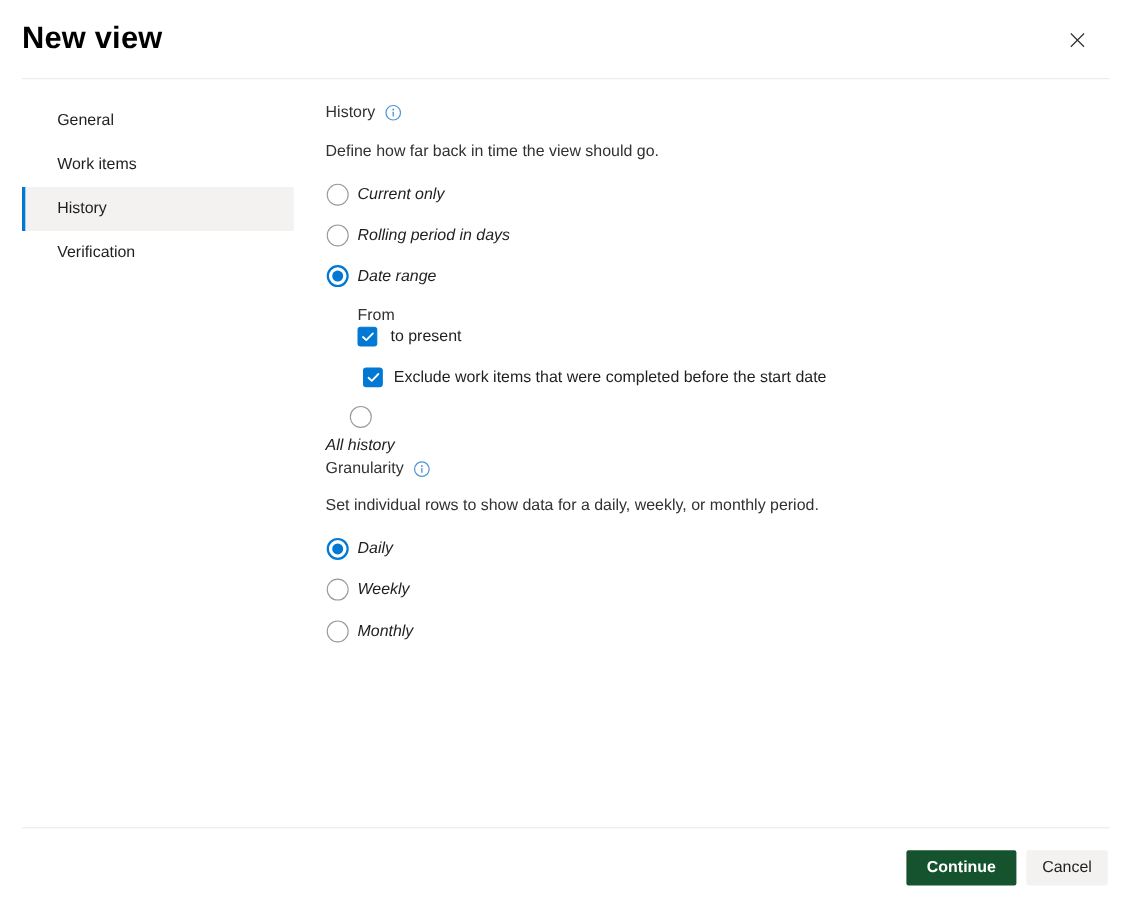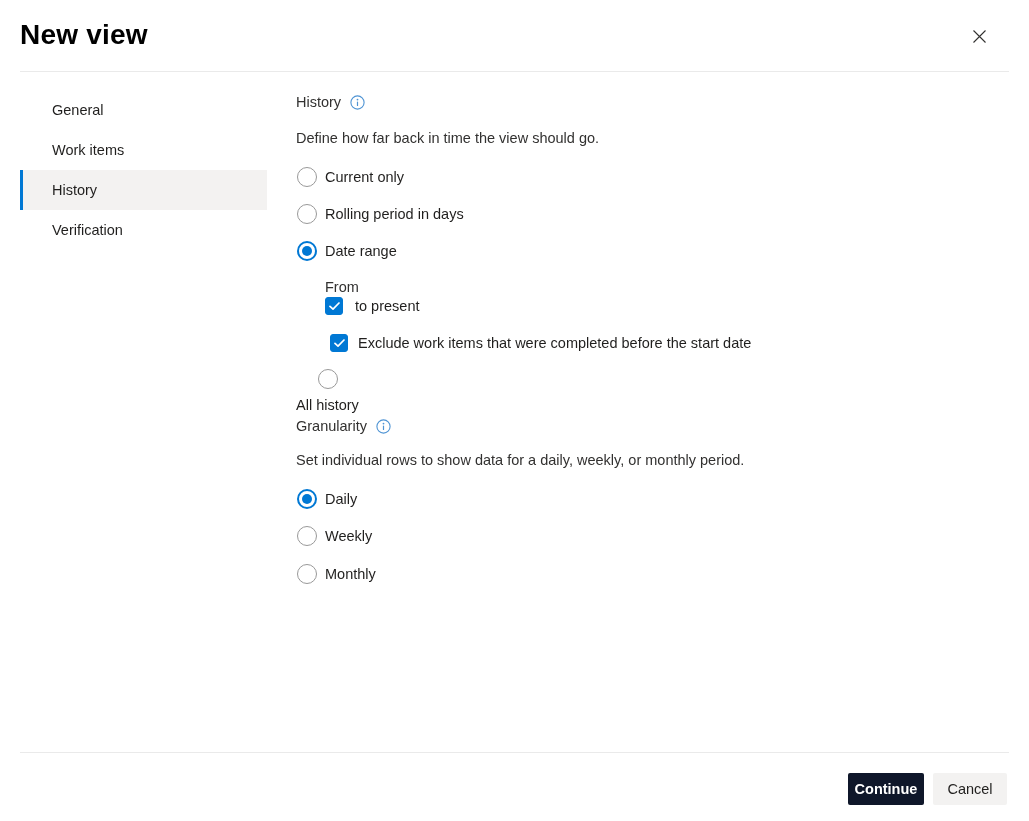--- a/index.html
+++ b/index.html
@@ -20,21 +20,21 @@
 
   
   .content { position:absolute; left:296px; top:0; width:713px; height:757px; }
   .row { position:absolute; left:0; display:flex; align-items:center; }
 
   .section-heading { font-size:14.5px; color:#323130; display:flex; align-items:center; gap:9px; }
   .info-icon { width:15px; height:15px; display:inline-flex; }
   .section-desc { font-size:14.5px; color:#323130; }
 
   
-  .radio-row { gap:8px; height:20px; cursor:pointer; }
+  .radio-row { gap:8px; height:20px; cursor:pointer;font-style:italic; }
   .radio { width:20px; height:20px; margin-left:1px; border-radius:50%; border:1px solid #999; background:#fff; flex:0 0 auto; position:relative; }
   .radio.checked { border:2px solid #0078d4; }
   .radio.checked::after { content:""; position:absolute; left:50%; top:50%; width:10px; height:10px; margin:-5px 0 0 -5px;
                           border-radius:50%; background:#0078d4; }
   .radio-label { font-size:14.5px; color:#201f1e; }
 
   
   .checkbox { width:18px; height:18px; border-radius:3px; background:#0078d4; border:1px solid #0078d4;
               display:flex; align-items:center; justify-content:center; flex:0 0 auto; cursor:pointer; }
   .check-label { font-size:14.5px; color:#201f1e; }
@@ -44,21 +44,21 @@
   .date-field { width:152px; height:32px; border:1px solid #605e5c; border-radius:2px; background:#fff;
                 display:flex; align-items:center; padding:0 10px 0 12px; cursor:text; }
   .date-field input { border:none; outline:none; flex:1 1 auto; min-width:0; font-size:14.5px; color:#201f1e;
                       font-family:"Liberation Sans", sans-serif; background:transparent; }
   .cal-icon { width:16px; height:16px; flex:0 0 auto; }
 
   
   .divider-bottom { position:absolute; left:20px; right:20px; top:752px; height:1px; background:#eaeaea; }
   .footer-actions { position:absolute; right:22px; top:773px; display:flex; gap:9px; }
   .btn { height:32px; border:none; border-radius:2px; font-size:14.5px; font-family:"Liberation Sans", sans-serif; cursor:pointer; }
-  .btn-primary { width:76px; background:#0f172a; color:#fff; font-weight:700; }
+  .btn-primary { width:100px; background:#14532d; color:#fff; font-weight:700; }
   .btn-default { width:74px; background:#f3f2f1; color:#201f1e; }
 </style>
 </head>
 <body>
 
 <div class="dialog">
 
   <div class="dlg-title">New view</div>
   <button class="close-btn">
     <svg width="15" height="15" viewBox="0 0 15 15">

